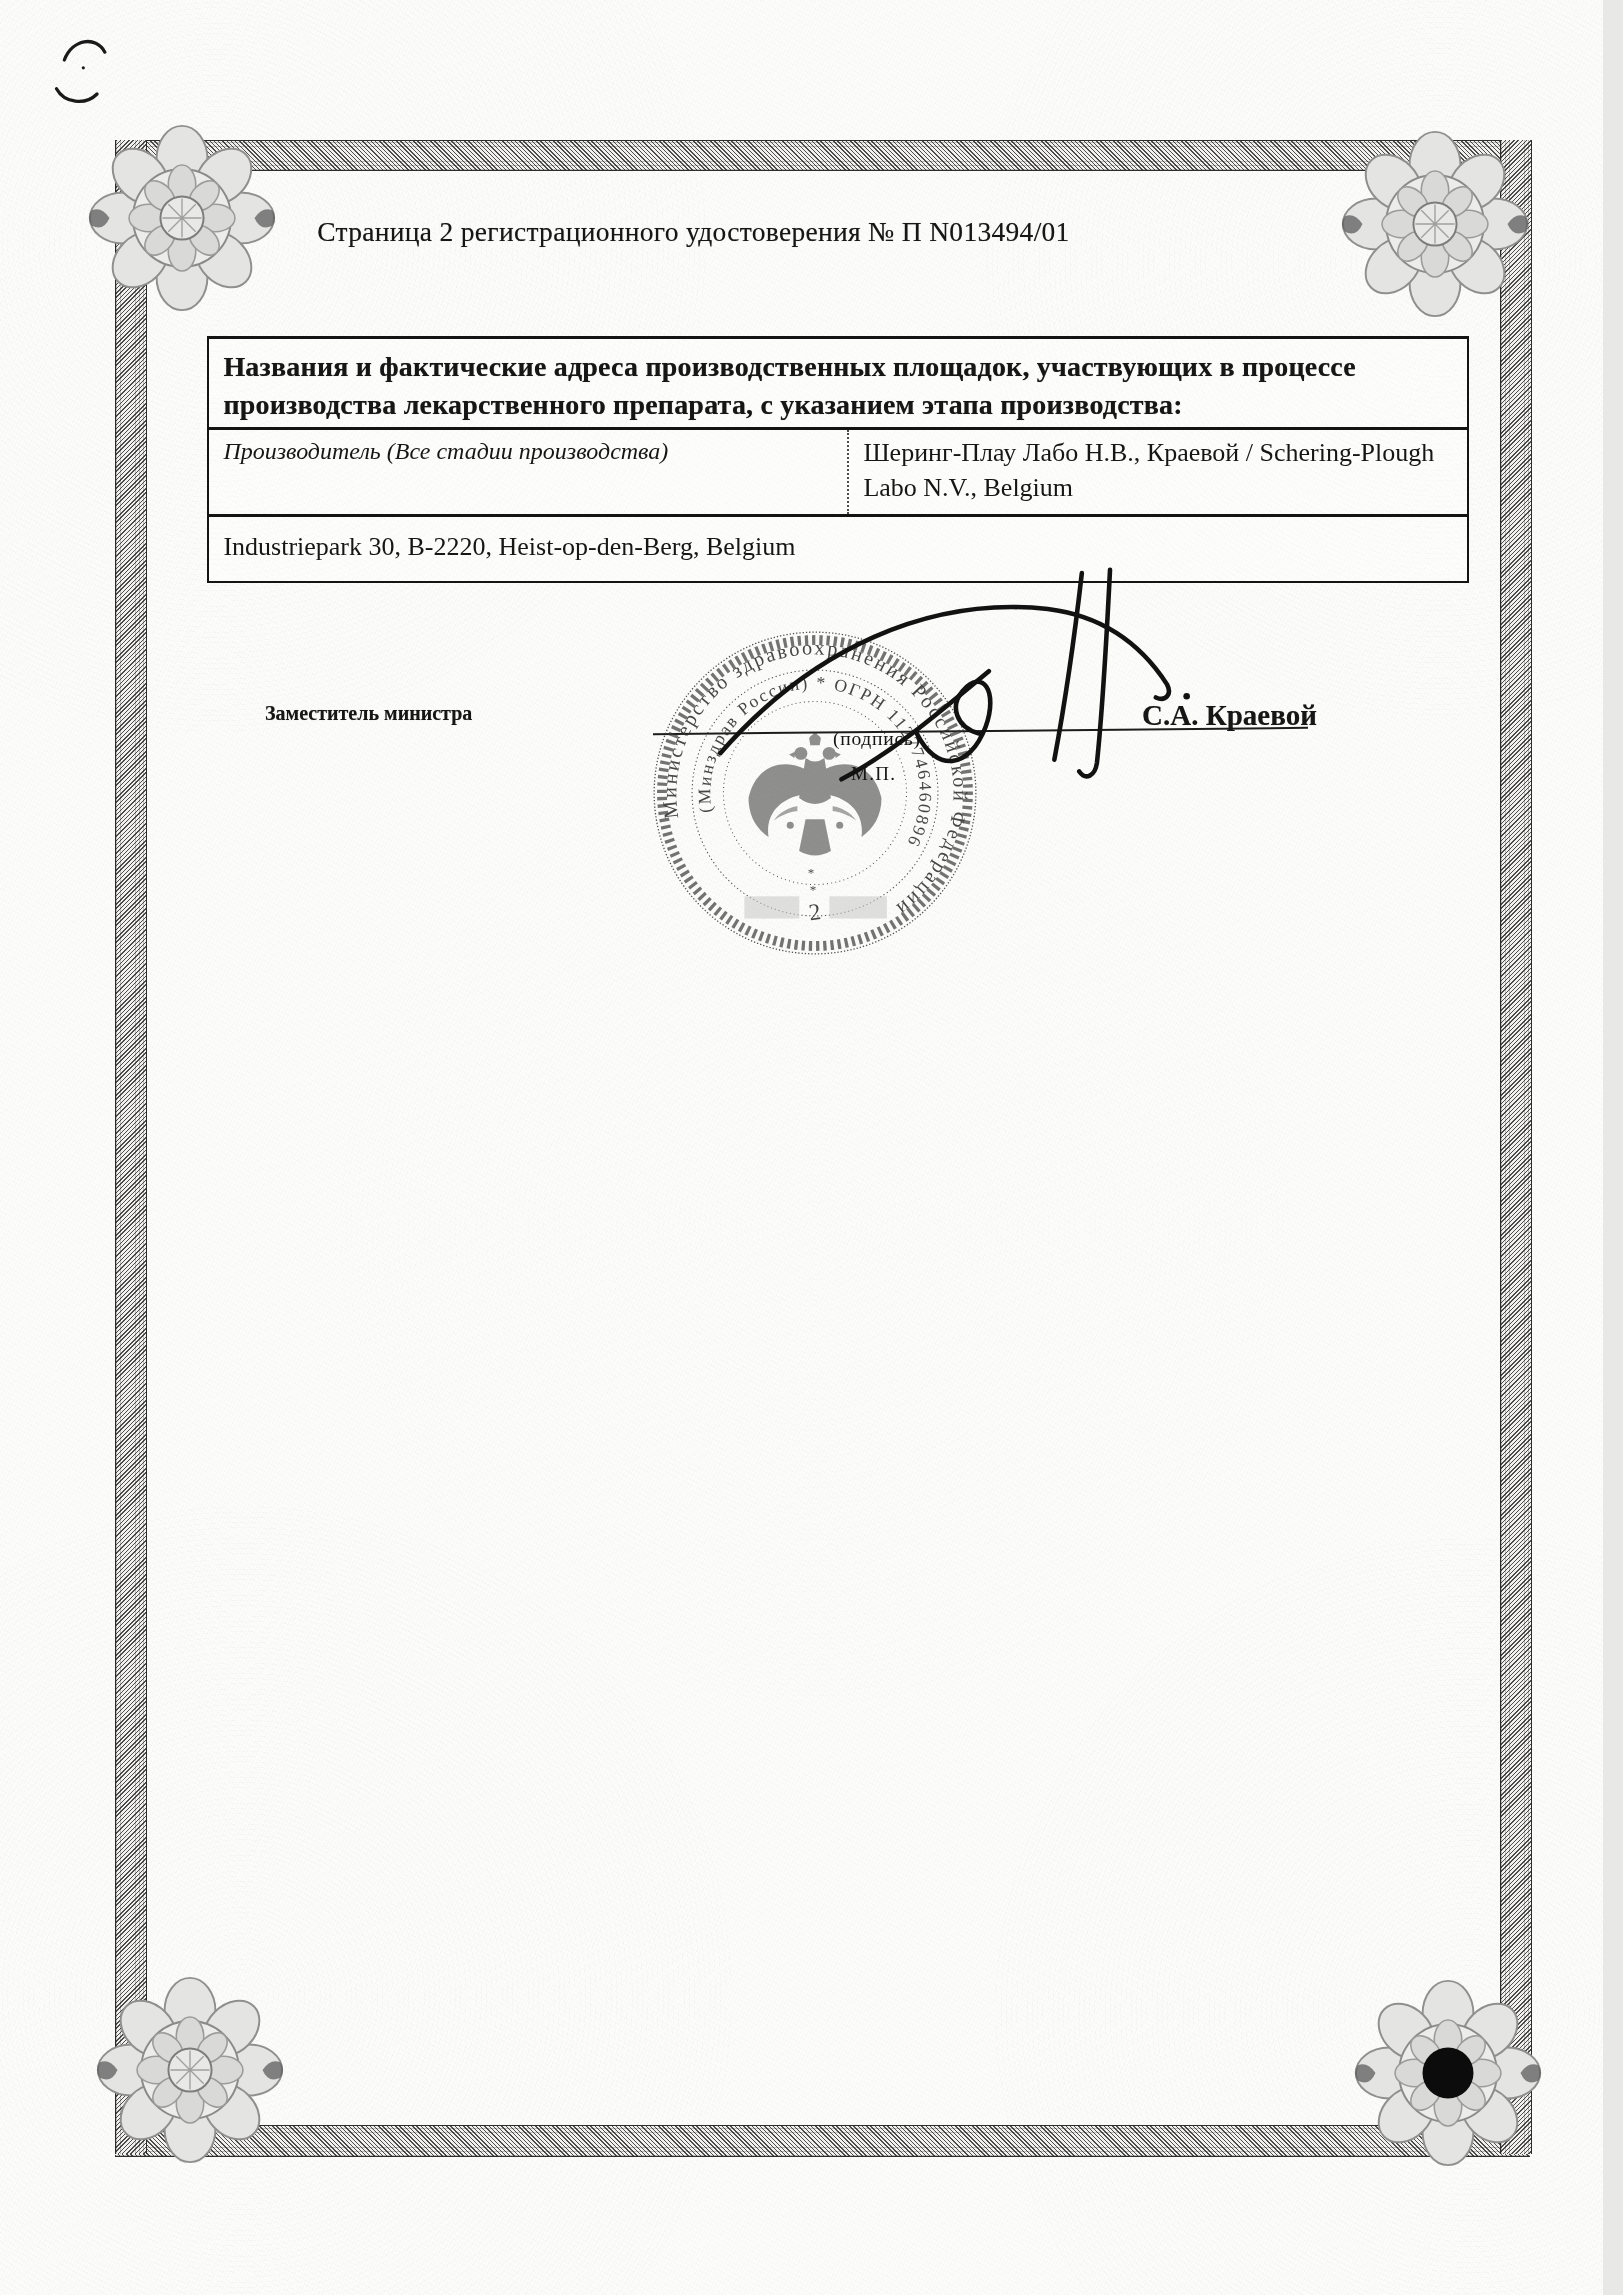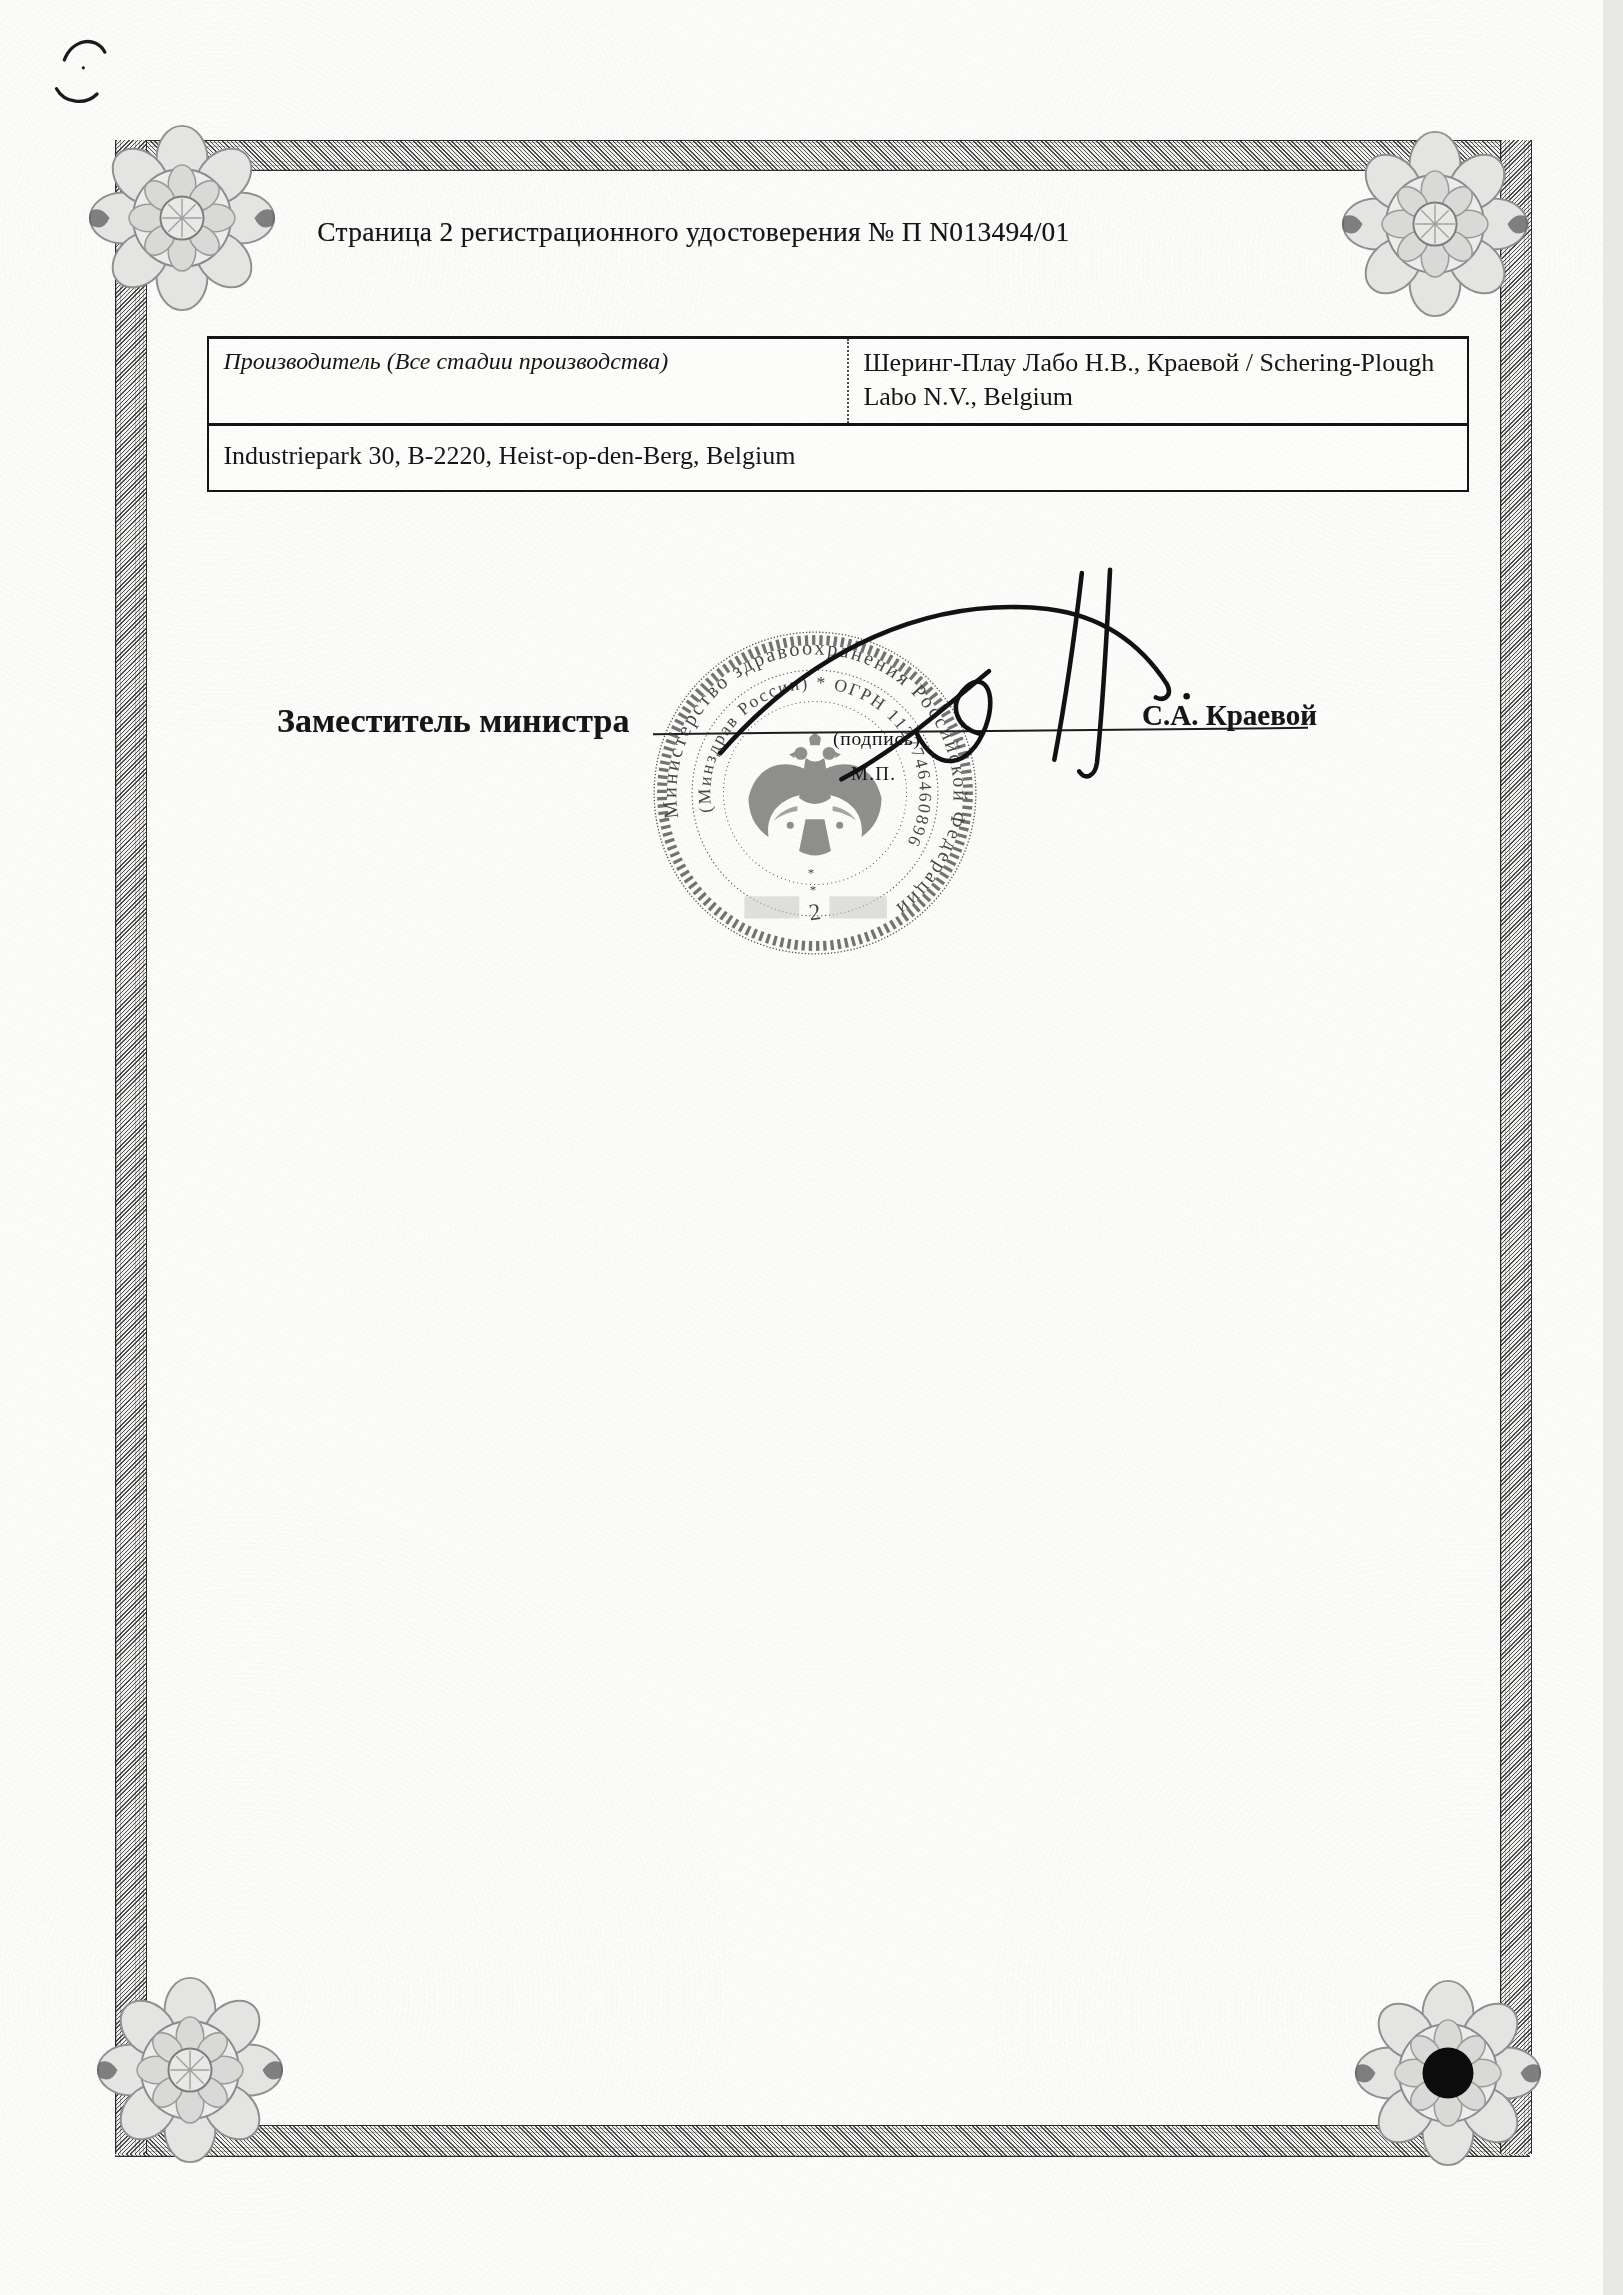--- a/index.html
+++ b/index.html
@@ -57,21 +57,21 @@
   .t-header span{display:block;}
   .t-row{display:flex;border-bottom:3.3px solid #141414;}
   .t-cell-left{width:638px;box-sizing:border-box;padding:6.5px 14.4px 9.2px;
     font-style:italic;font-size:24px;line-height:1.25;}
   .t-cell-right{flex:1;border-left:2.6px dotted #4c4c4c;
     padding:6.5px 14.4px 9.2px;font-size:26px;line-height:1.32;}
   .t-cell-right span{display:block;}
   .t-footer{padding:14.4px 14.4px 19.6px;font-size:26px;}
 
   .sig-role{position:absolute;left:265px;top:702px;z-index:5;
-    font-size:34px;font-weight:bold;white-space:nowrap;text-shadow:0 0 0.7px rgba(0,0,0,.4);margin-left:12px;}
+    font-size:20px;font-weight:bold;white-space:nowrap;text-shadow:0 0 0.7px rgba(0,0,0,.4);}
   .sig-name{position:absolute;left:1142px;top:699px;z-index:5;
     font-size:29px;font-weight:bold;white-space:nowrap;text-shadow:0 0 0.7px rgba(0,0,0,.4);}
   .sig-line{position:absolute;left:653px;top:730px;width:655px;height:2px;
     background:#1c1c1c;transform:rotate(-0.55deg);z-index:3;}
   .sig-caption{position:absolute;left:833px;top:728px;z-index:5;font-size:19.6px;letter-spacing:0.7px;}
   .sig-mp{position:absolute;left:851px;top:763px;z-index:5;font-size:19px;letter-spacing:1.3px;}
 
   .stamp{position:absolute;left:645px;top:623px;z-index:4;opacity:.88;}
   .scrawl{position:absolute;left:681px;top:537px;z-index:6;}
   .pen-mark{position:absolute;left:46px;top:26px;z-index:2;}
@@ -148,20 +148,24 @@
     <g fill="none" stroke="#1a1a1a" stroke-width="5" stroke-linecap="round">
       <path d="M28 52 C 40 20, 76 14, 90 40"></path>
       <path d="M16 96 C 28 118, 60 122, 78 104"></path>
     </g>
     <circle cx="57" cy="64" r="2.4" fill="#1a1a1a"></circle>
   </svg>
 
   <div class="title">Страница  2 регистрационного удостоверения № П N013494/01</div>
 
   <div class="reg-table">
+    <div class="t-header">
+      <span>Названия и фактические адреса производственных площадок, участвующих в процессе</span>
+      <span>производства лекарственного препарата, с указанием этапа производства:</span>
+    </div>
     <div class="t-row">
       <div class="t-cell-left">Производитель (Все стадии производства)</div>
       <div class="t-cell-right">
         <span>Шеринг-Плау Лабо Н.В., Краевой / Schering-Plough</span>
         <span>Labo N.V., Belgium</span>
       </div>
     </div>
     <div class="t-footer">Industriepark 30, B-2220, Heist-op-den-Berg, Belgium</div>
   </div>
 

